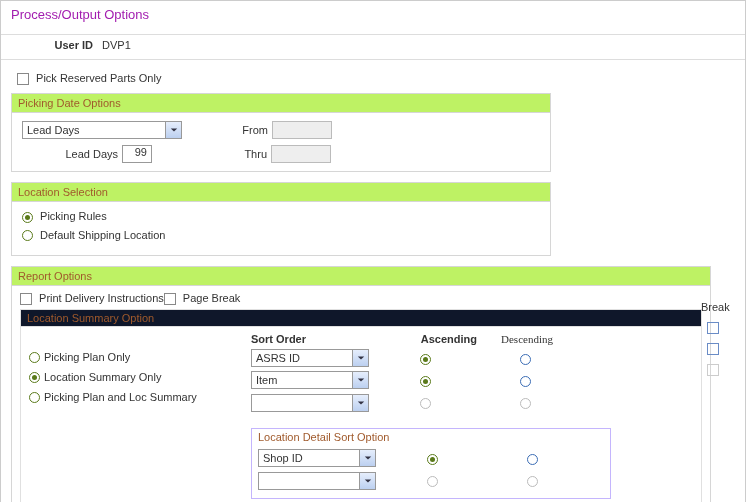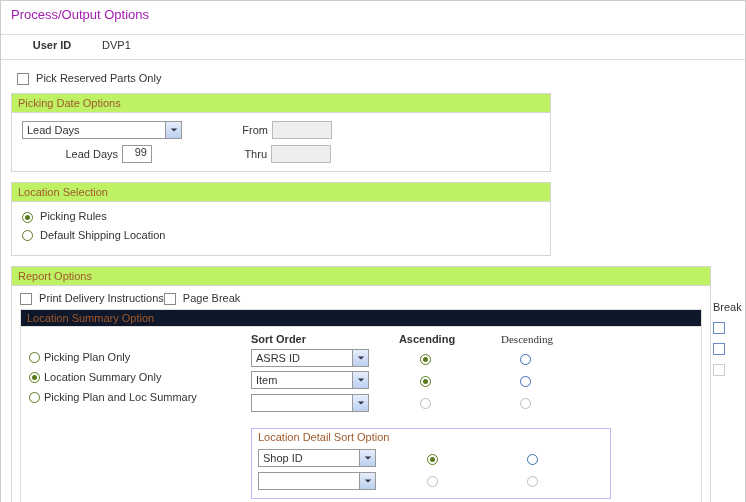--- a/index.html
+++ b/index.html
@@ -20,21 +20,21 @@
     font-size: 13px;
     border-bottom: 1px solid #ddd;
   }
   .user-row {
     padding: 4px 10px 8px 10px;
     border-bottom: 1px solid #ddd;
   }
   .user-row .label {
     display: inline-block;
     width: 88px;
-    text-align: center;
+    text-align: right;
     font-weight: bold;
     padding-right: 6px;
   }
   .content {
     padding: 8px 10px 10px 10px;
   }
   .checkbox-row {
     margin: 4px 0 8px 6px;
   }
   .checkbox {
@@ -128,26 +128,26 @@
     padding: 2px 6px;
     border-bottom: 1px solid #e0e0e0;
     background:#0f172a;
   }
   .sort-table { display:flex; }
   .sort-left { width: 222px; padding-top:18px; }
   .sort-left .row { margin-bottom: 8px; }
   .sort-right { flex:1; }
   .col-headers { display:flex; margin-bottom:4px; }
   .col-headers .h1 { width:126px; font-weight:bold; }
-  .col-headers .h2 { width:100px; text-align:center; font-weight:bold;}
+  .col-headers .h2 { width:100px; text-align:right; font-weight:bold;}
   .col-headers .h3 { width:100px; text-align:center;font-family:Liberation Serif, serif; }
   .sort-row { display:flex; align-items:center; margin-bottom:4px; }
   .sort-row .cell-sel { width:126px;text-decoration:underline; }
   .sort-row .cell-rad { width:100px; text-align:center; }
-  .break-col { position:absolute; right:4px; top:300px; width:28px; }
+  .break-col { position:absolute; right:16px; top:300px; width:28px; text-align:center; }
   .wrapper { position: relative; }
   .detail-sub {
     border:1px solid #c4b5fd;
     margin-top:16px;
   }
   .detail-title {
     color:#a05a2c;
     padding:2px 6px;
     font-size:11px;
   }

